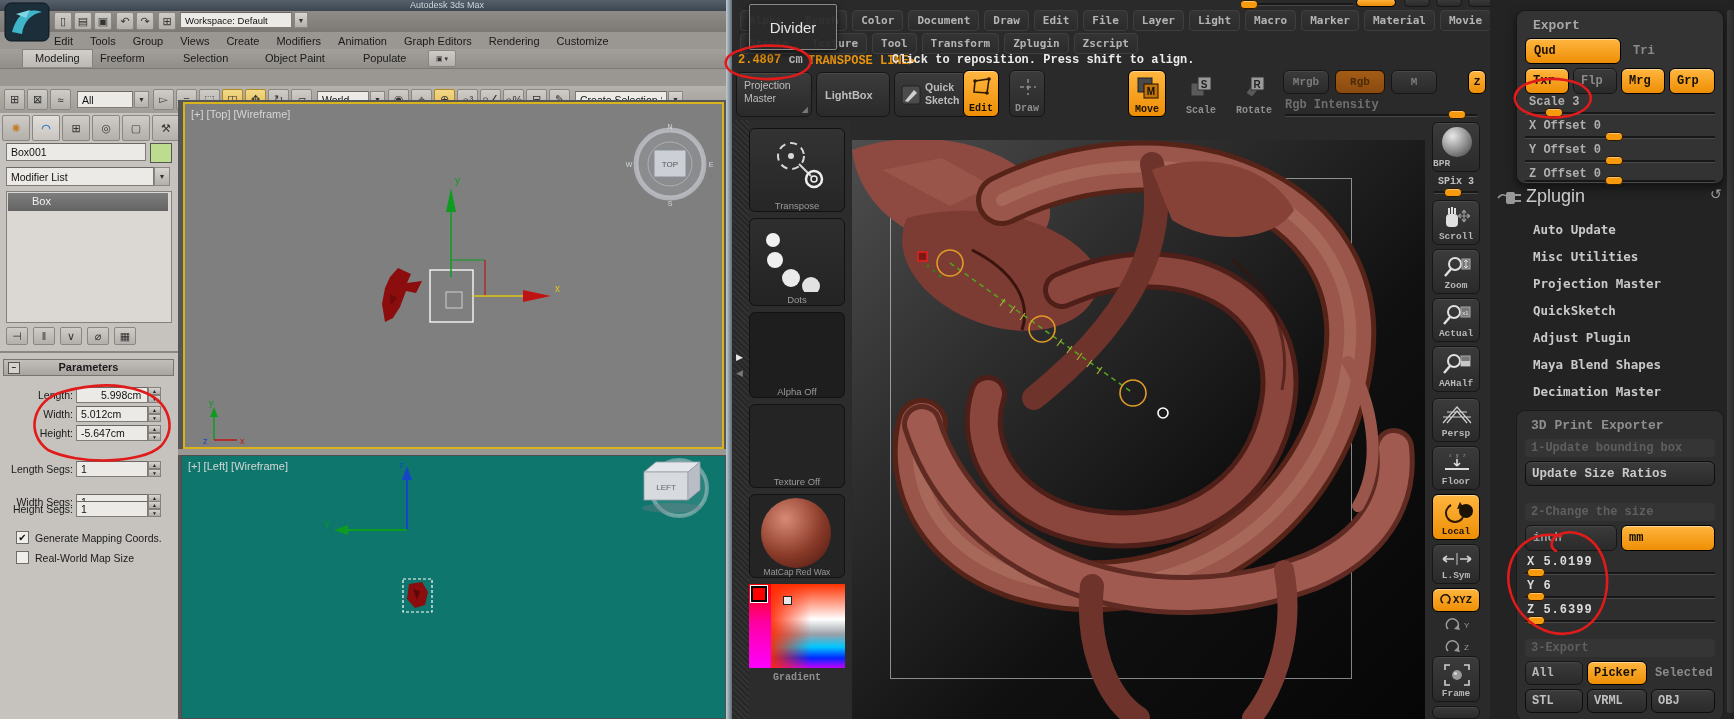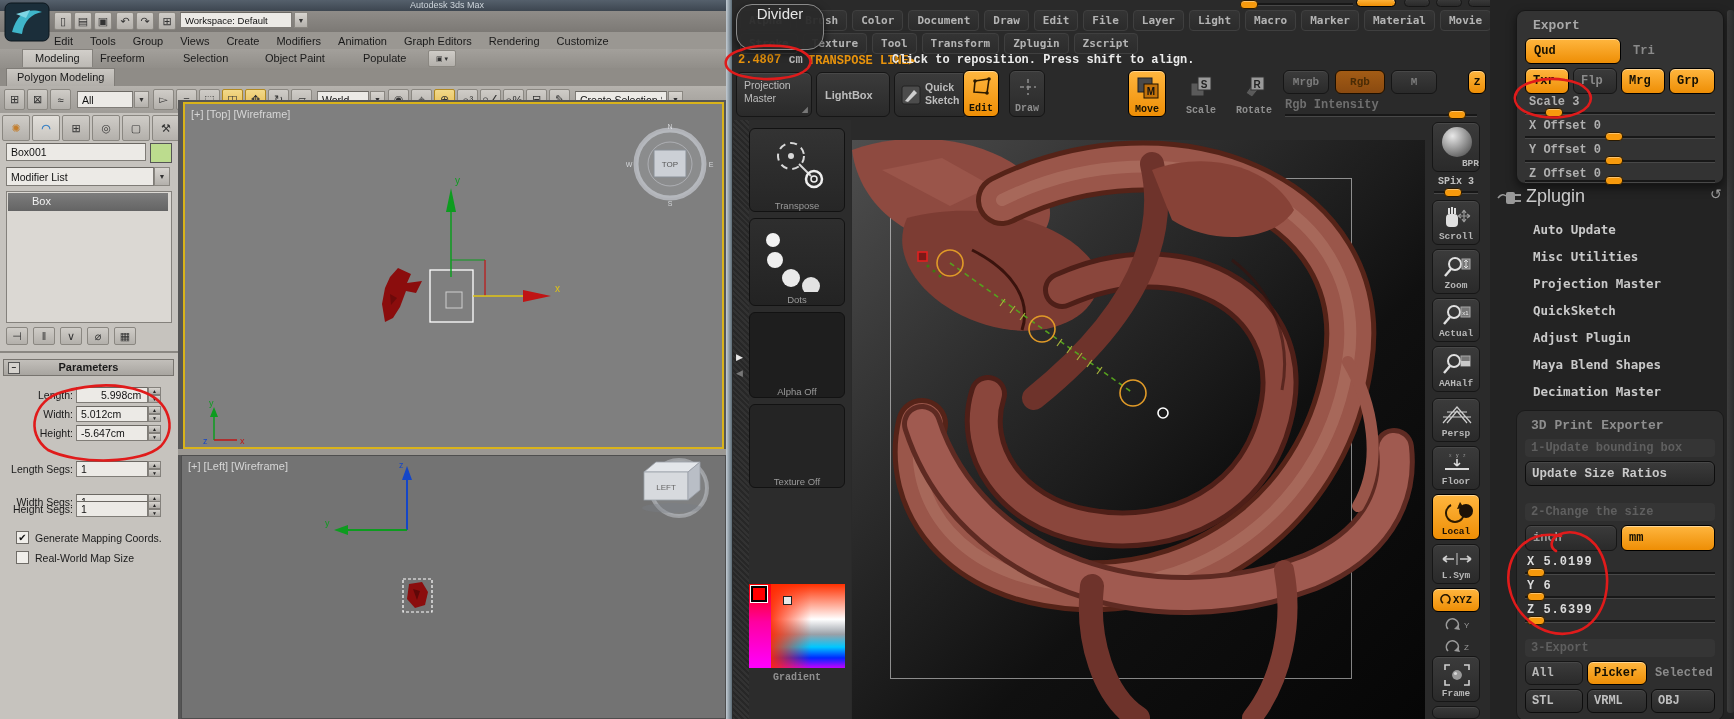--- a/index.html
+++ b/index.html
@@ -87,23 +87,20 @@
 
     <div class="abs" style="left:0;top:49px;width:726px;height:19px;background:linear-gradient(#a3a09b,#918e89);border-bottom:1px solid #7c7974;">
       <span style="position:absolute;left:22px;top:0;height:18px;padding:2px 12px 0;background:linear-gradient(#d2cfca,#bcb9b4);border:1px solid #84817c;border-bottom:none;font-size:11px;box-sizing:border-box;">Modeling</span>
       <span style="position:absolute;left:100px;top:3px;font-size:11px;">Freeform</span>
       <span style="position:absolute;left:183px;top:3px;font-size:11px;">Selection</span>
       <span style="position:absolute;left:265px;top:3px;font-size:11px;">Object Paint</span>
       <span style="position:absolute;left:363px;top:3px;font-size:11px;">Populate</span>
       <span class="mi" style="position:absolute;left:428px;top:1px;width:26px;height:15px;font-size:7px;">▣ ▾</span>
     </div>
 
-    <div class="abs" style="left:0;top:68px;width:726px;height:18px;background:#8f8c87;border-bottom:1px solid #76736e;">
-      <span style="position:absolute;left:6px;top:0;height:18px;padding:2px 10px 0;background:linear-gradient(#cac7c2,#b1aea9);border:1px solid #7f7c77;border-bottom:none;font-size:11px;box-sizing:border-box;">Polygon Modeling</span>
-    </div>
 
     <div class="abs" style="left:0;top:86px;width:726px;height:27px;background:linear-gradient(#b5b2ad,#9f9c97);border-bottom:1px solid #6f6c67;display:flex;align-items:center;padding-left:4px;">
       <span class="mi">⊞</span>
       <span class="mi">⊠</span>
       <span class="mi">≈</span>
       <div class="fld" style="width:56px;height:17px;margin:0 1px 0 4px;">
           <span>All</span>
         </div>
       <div class="ddarrow" style="height:17px;margin-right:4px;">▼</div>
       <span class="mi">▻</span>
@@ -281,21 +278,21 @@
         <polygon points="29,303 25,313 33,313" fill="#0d9c1f"></polygon>
         <text x="24" y="302" font-size="9" fill="#0d9c1f">y</text>
         <line x1="29" y1="336" x2="52" y2="336" stroke="#c01414" stroke-width="1.5"></line>
         <text x="55" y="340" font-size="9" fill="#c01414">x</text>
         <text x="18" y="340" font-size="9" fill="#1446c8">z</text>
       </svg>
     </div>
 
     <div class="abs" style="left:178px;top:449px;width:548px;height:6px;background:#9b9893;"></div>
 
-    <div class="abs" style="left:181px;top:455px;width:545px;height:264px;background:#737373;border:1px solid #4e4e4e;box-sizing:border-box;">
+    <div class="abs" style="left:181px;top:455px;width:545px;height:264px;background:#0f766e;border:1px solid #4e4e4e;box-sizing:border-box;">
       <span class="vplabel" style="position:absolute;left:6px;top:4px;">[+] [Left] [Wireframe]</span>
       <svg class="abs" style="left:0;top:0;" width="543" height="262" viewBox="0 0 543 262">
 
         <g>
           <circle cx="497" cy="32" r="28" fill="rgba(205,210,218,0.14)" stroke="rgba(210,214,222,0.45)" stroke-width="4"></circle>
           <path d="M462,16 L474,6 L518,6 L506,16 Z" fill="#e3e6ea" stroke="#9aa0a8" stroke-width="0.8"></path>
           <rect x="462" y="16" width="44" height="28" fill="#d7dade" stroke="#9aa0a8" stroke-width="0.8"></rect>
           <path d="M506,16 L518,6 L518,34 L506,44 Z" fill="#b9bec6" stroke="#9aa0a8" stroke-width="0.8"></path>
           <text x="484" y="34" font-size="8" fill="#666" text-anchor="middle" font-family="Liberation Sans, sans-serif">LEFT</text>
           <ellipse cx="490" cy="52" rx="30" ry="5" fill="rgba(120,126,134,0.35)"></ellipse>
@@ -355,21 +352,21 @@
 
     <div class="abs" style="left:8px;top:33px;display:flex;">
       <span class="zm">Stroke</span>
       <span class="zm">Texture</span>
       <span class="zm">Tool</span>
       <span class="zm">Transform</span>
       <span class="zm">Zplugin</span>
       <span class="zm">Zscript</span>
     </div>
 
-    <div style="position:absolute;left:4px;top:4px;width:86px;height:44px;background:rgba(42,42,42,0.95);border:1.5px solid #8a8a8a;border-radius:16px;box-shadow:0 3px 8px rgba(0,0,0,.6);z-index:20;display:flex;justify-content:center;">
+    <div style="position:absolute;left:17px;top:4px;width:86px;height:44px;background:rgba(42,42,42,0.95);border:1.5px solid #8a8a8a;border-radius:2px;box-shadow:0 3px 8px rgba(0,0,0,.6);z-index:20;display:flex;align-items:center;justify-content:center;">
       <span style="color:#e6e6e6;font-size:15px;">Divider</span>
     </div>
 
     <div class="abs zf" style="left:0;top:53px;width:1002px;height:14px;font-size:12px;">
       <span style="position:absolute;left:6px;color:#e8930c;"><span>2.4807</span> <span style="color:#b9b9b9;">cm</span></span>
       <span style="position:absolute;left:76px;color:#e8930c;">TRANSPOSE LINE▶</span>
       <span style="position:absolute;left:160px;color:#ececec;">Click to reposition. Press shift to align.</span>
     </div>
 
     <div class="zbtn" style="position:absolute;left:4px;top:72px;width:76px;height:45px;">
@@ -472,20 +469,25 @@
         </svg>
         <span class="traylabel">Dots</span>
       </div>
       <div class="abs" style="left:0;top:192px;width:96px;height:86px;">
         <div class="trayicon" style="background:#1e1e1e;"></div>
         <span class="traylabel">Alpha Off</span>
       </div>
       <div class="abs" style="left:0;top:284px;width:96px;height:84px;">
         <div class="trayicon" style="background:#242424;"></div>
         <span class="traylabel">Texture Off</span>
+      </div>
+      <div class="abs" style="left:0;top:374px;width:96px;height:84px;">
+        <div class="trayicon" style="background:#242424;"></div>
+        <div style="position:absolute;left:12px;top:4px;width:70px;height:70px;border-radius:50%;background:radial-gradient(circle at 35% 30%,#d98a75,#8a3a28 55%,#431510);"></div>
+        <span class="traylabel" style="font-size:8.5px;">MatCap Red Wax</span>
       </div>
       <div class="abs" style="left:0;top:464px;width:96px;height:84px;">
         <div style="position:absolute;left:0;top:0;width:96px;height:84px;background:linear-gradient(180deg,#ff0000 0%,#ff00a0 45%,#ff00ff 100%);"></div>
         <div style="position:absolute;left:22px;top:0;width:74px;height:84px;background:linear-gradient(180deg,#ff3000 0%,#ffffff 42%,#9aa0a8 60%,#00c8ff 75%,#0028ff 88%,#c400ff 100%);"></div>
         <div style="position:absolute;left:22px;top:0;width:40px;height:84px;background:linear-gradient(90deg,rgba(255,40,0,.9),rgba(255,255,255,0));"></div>
         <div style="position:absolute;left:2px;top:2px;width:12px;height:12px;background:#ff0000;border:2px solid #000;outline:1px solid #fff;"></div>
         <div style="position:absolute;left:34px;top:12px;width:7px;height:7px;background:#e8e8e8;border:1px solid #222;"></div>
       </div>
       <span class="zf" style="position:absolute;left:0;top:552px;width:96px;text-align:center;font-size:10px;color:#8f8f8f;">Gradient</span>
     </div>
@@ -534,21 +536,21 @@
           <circle cx="190" cy="189" r="13" fill="none" stroke="#e09a28" stroke-width="1.6"></circle>
           <circle cx="281" cy="253" r="13" fill="none" stroke="#e09a28" stroke-width="1.6"></circle>
           <circle cx="311" cy="273" r="5" fill="none" stroke="#ffffff" stroke-width="1.6"></circle>
         </g>
       </svg>
     </div>
 
     <div class="abs" style="left:700px;top:110px;width:58px;height:609px;">
       <div class="zbtn" style="position:absolute;left:0;top:12px;width:48px;height:50px;">
         <div style="position:absolute;left:9px;top:4px;width:30px;height:30px;border-radius:50%;background:radial-gradient(circle at 35% 30%,#e8e8e8,#8a8a8a 55%,#3c3c3c);"></div>
-        <span class="zf" style="position:absolute;bottom:2px;width:100%;text-align:right;font-size:9.5px;color:#b8b8b8;">BPR</span>
+        <span class="zf" style="position:absolute;bottom:2px;width:100%;text-align:left;font-size:9.5px;color:#b8b8b8;">BPR</span>
       </div>
       <span class="zf" style="position:absolute;left:0;top:66px;width:48px;text-align:center;font-size:10px;color:#c0c0c0;">SPix 3</span>
       <div class="ztrack" style="left:2px;top:81px;width:44px;"></div>
       <div class="zhandle" style="left:12px;top:78px;"></div>
 
       <div class="zbtn" style="position:absolute;left:0;top:90px;width:48px;height:45px;">
         <svg style="position:absolute;left:10px;top:5px;" width="28" height="24" viewBox="0 0 28 24">
             <rect x="3" y="8" width="12" height="13" rx="4" fill="#e0e0e0"></rect>
             <line x1="6" y1="8" x2="6" y2="2" stroke="#e0e0e0" stroke-width="2"></line>
             <line x1="9" y1="8" x2="9" y2="1" stroke="#e0e0e0" stroke-width="2"></line>

